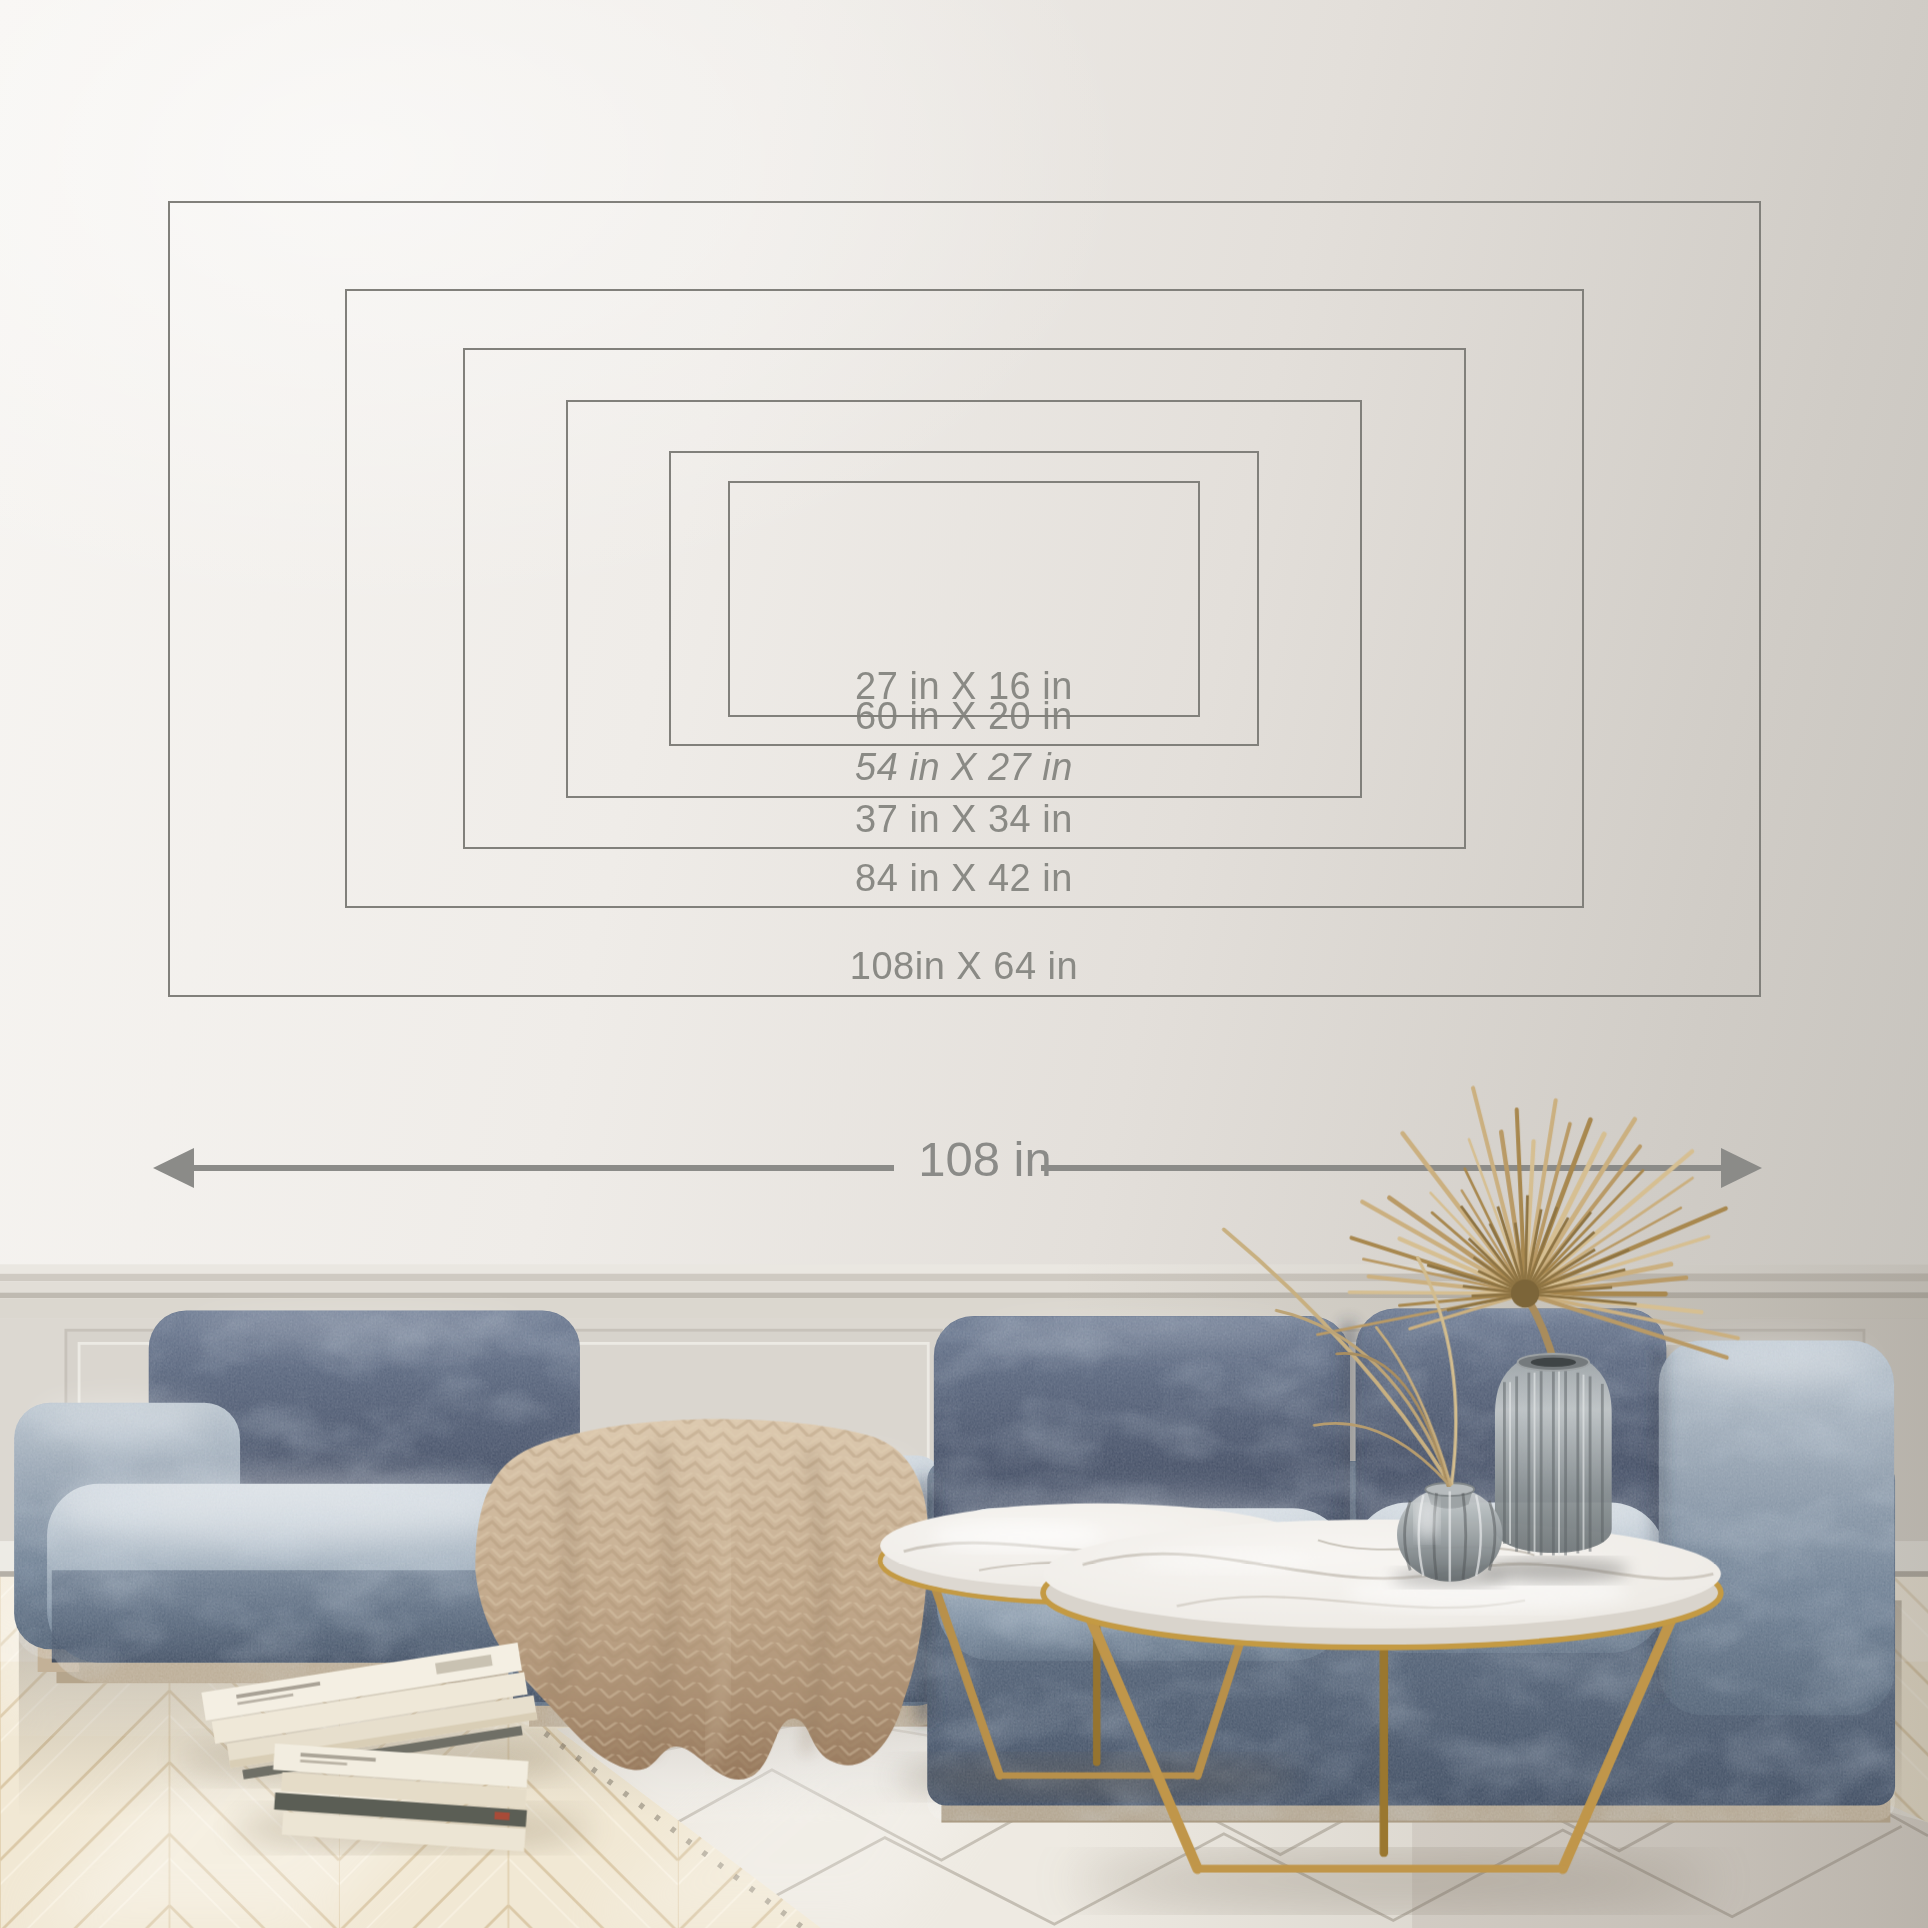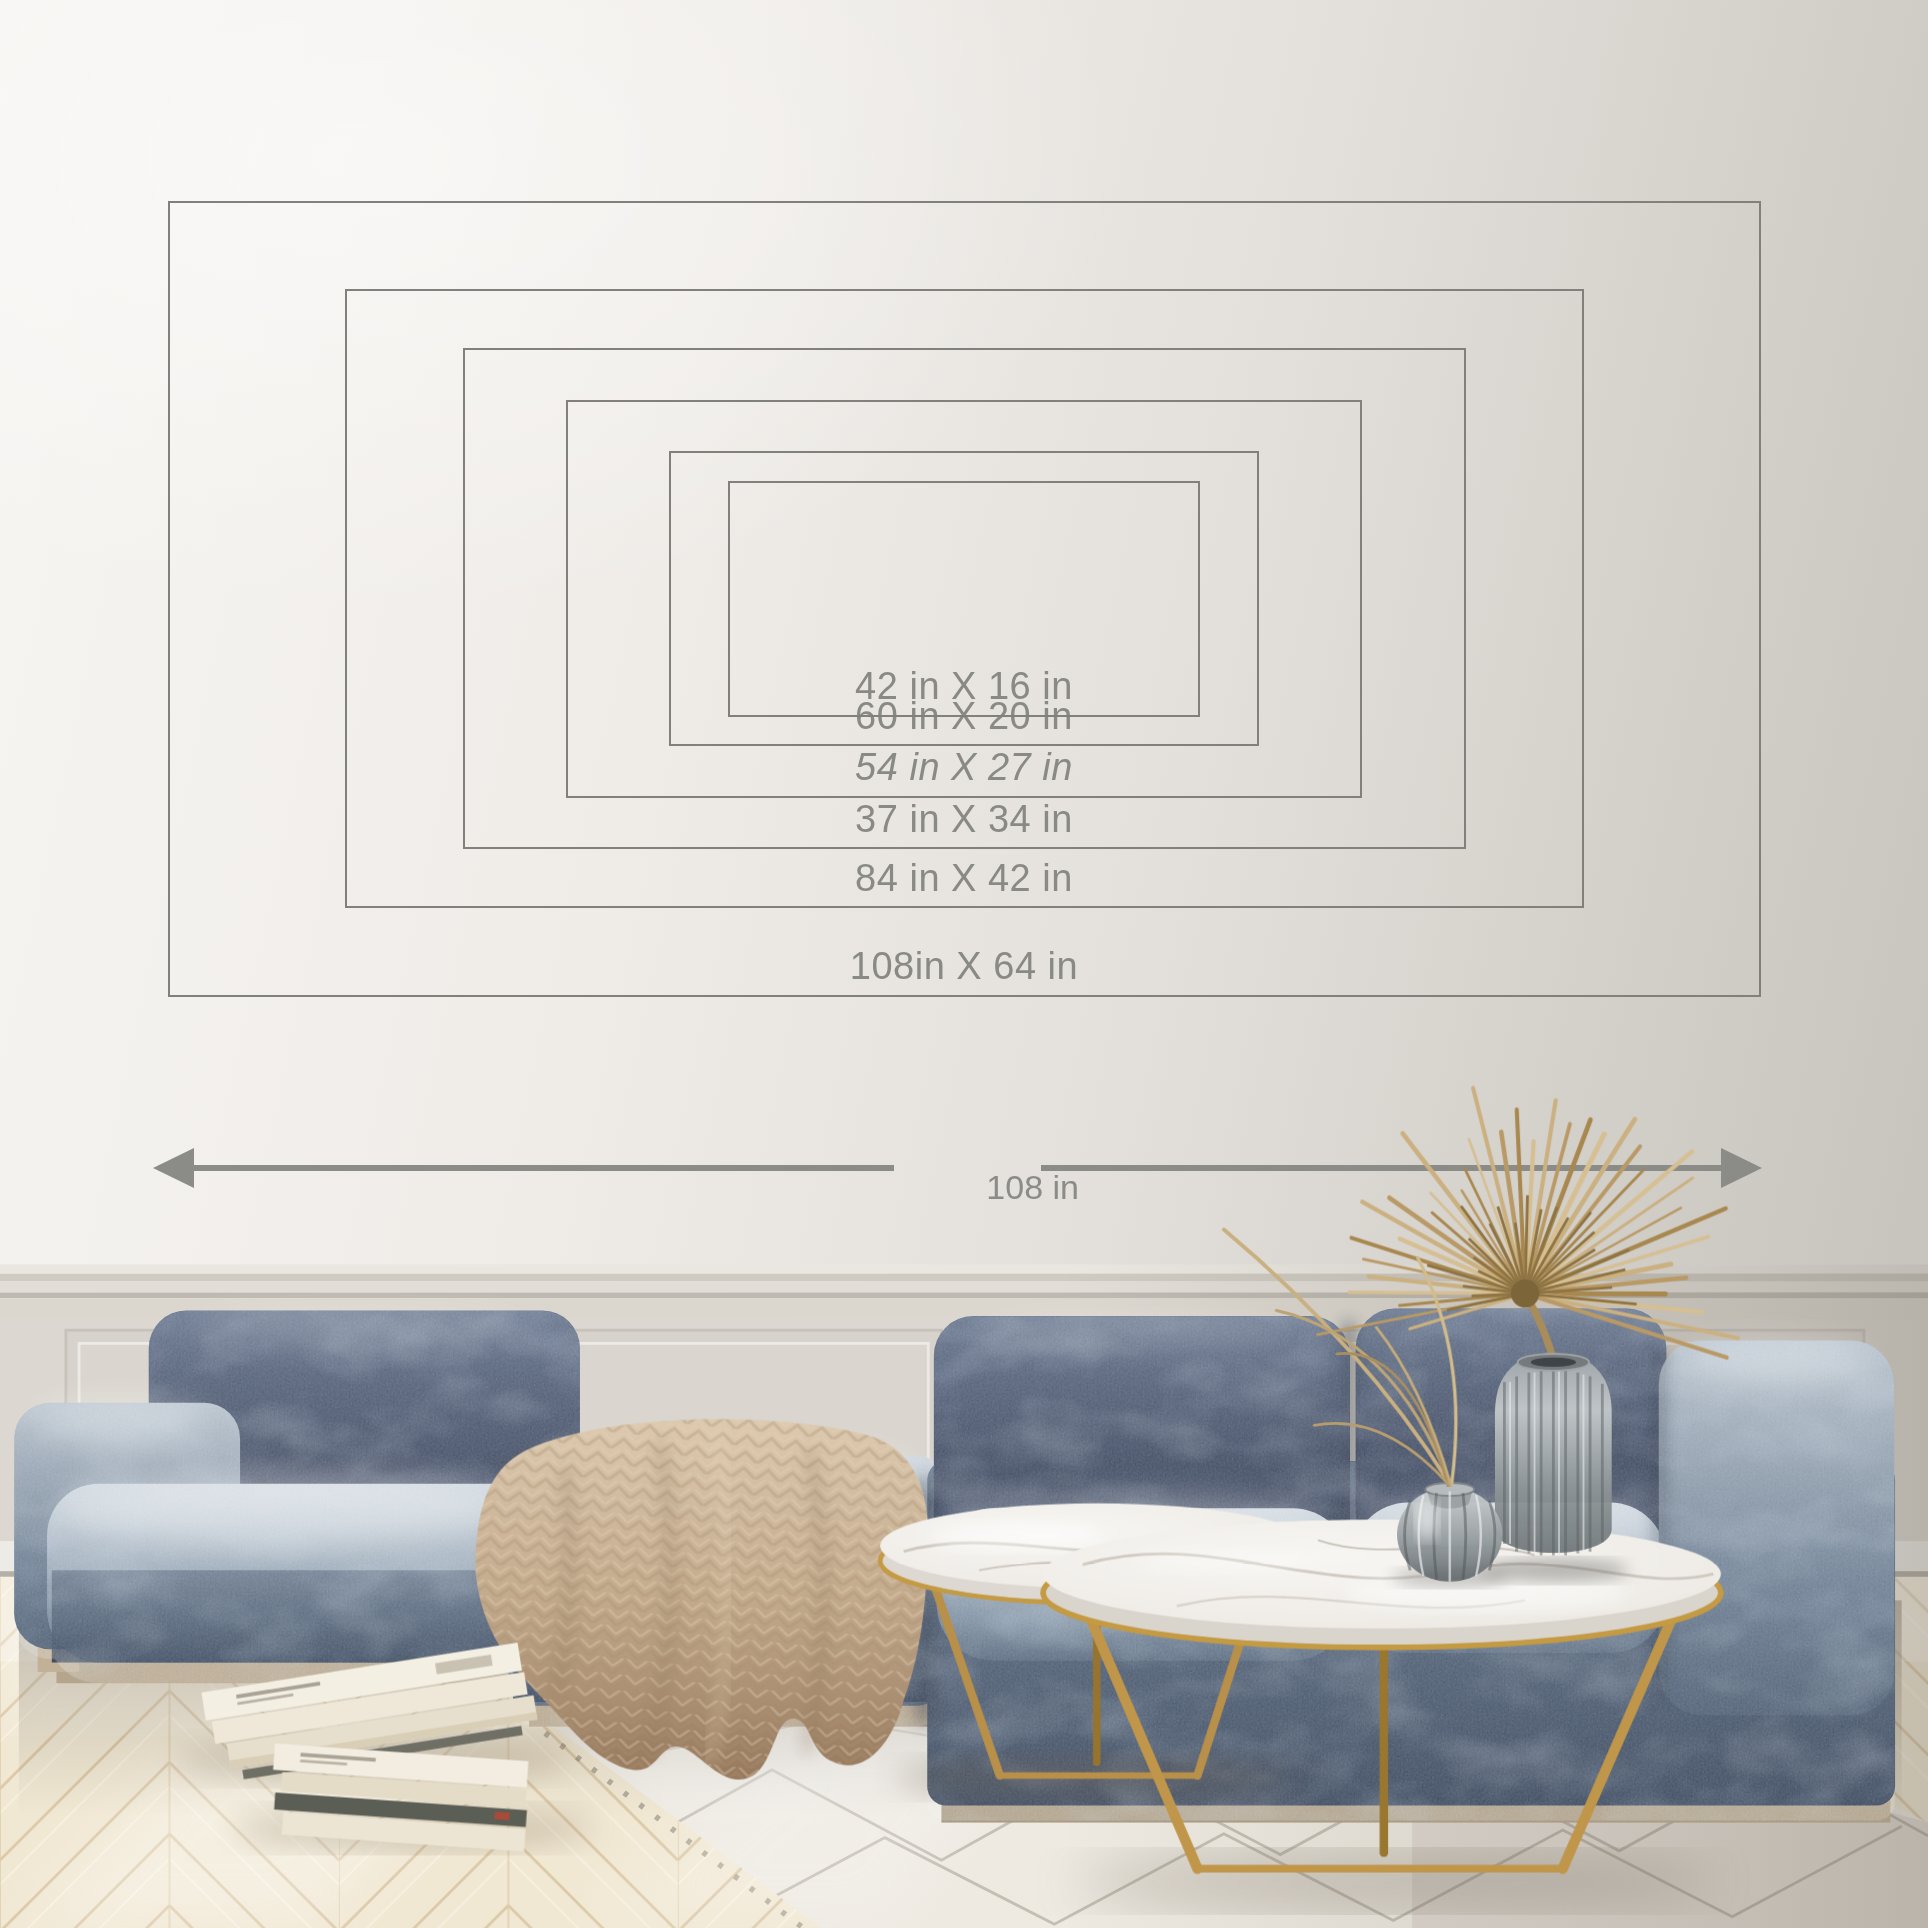--- a/index.html
+++ b/index.html
@@ -20,22 +20,22 @@
     font-size:38px;line-height:45px;letter-spacing:0.5px;
     color:var(--diagram-text,#8a8a85);
   }
   .dim-line{position:absolute;top:1165px;height:5.6px;background:var(--arrow,#8b8b88);}
   .dim-line-left{left:192px;width:702px;}
   .dim-line-right{left:1041px;width:680px;}
   .arrowhead{position:absolute;top:1148px;width:0;height:0;border-top:20px solid transparent;border-bottom:20px solid transparent;}
   .arrowhead-left{left:153px;border-right:41px solid var(--arrow,#8b8b88);}
   .arrowhead-right{left:1721px;border-left:41px solid var(--arrow,#8b8b88);}
   .dim-label{
-    position:absolute;left:891px;top:1160px;width:188px;text-align:right;
-    font-size:34px;line-height:55px;color:var(--arrow,#8b8b88);
+    position:absolute;left:891px;top:1132px;width:188px;text-align:center;
+    font-size:49px;line-height:55px;color:var(--arrow,#8b8b88);
   }
   svg.scene{position:absolute;left:0;top:0;pointer-events:none;}
 </style>
 </head>
 <body>
 
 <div class="stage">
   <div class="wall-sheen"></div>
 
   <div id="size-diagram">
@@ -44,21 +44,21 @@
         <div class="size-label" style="left: 719px; top: 944px;">108in X 64 in</div>
         <div class="size-rect" style="left: 345px; top: 289px; width: 1239px; height: 619px;"></div>
         <div class="size-label" style="left: 719px; top: 856px; text-align: center;">84 in X 42 in</div>
         <div class="size-rect" style="left: 463px; top: 348px; width: 1003px; height: 501px;"></div>
         <div class="size-label" style="left: 719px; top: 797px;">37 in X 34 in</div>
         <div class="size-rect" style="left: 566px; top: 400px; width: 796px; height: 398px;"></div>
         <div class="size-label" style="left: 719px; top: 745px; font-style: italic;">54 in X 27 in</div>
         <div class="size-rect" style="left: 669px; top: 451px; width: 590px; height: 295px;"></div>
         <div class="size-label" style="left: 719px; top: 694px;">60 in X 20 in</div>
         <div class="size-rect" style="left: 728px; top: 481px; width: 472px; height: 236px;"></div>
-        <div class="size-label" style="left: 719px; top: 664px;">42 in X 16 in</div>
+        <div class="size-label" style="left: 719px; top: 664px;">27 in X 16 in</div>
       </div>
     <div class="dim-line dim-line-left"></div>
     <div class="dim-line dim-line-right"></div>
     <div class="arrowhead arrowhead-left"></div>
     <div class="arrowhead arrowhead-right"></div>
     <div class="dim-label">108 in</div>
   </div>
 
   <svg class="scene" width="1928" height="1928" viewBox="0 0 2048 2048">
     <defs>

